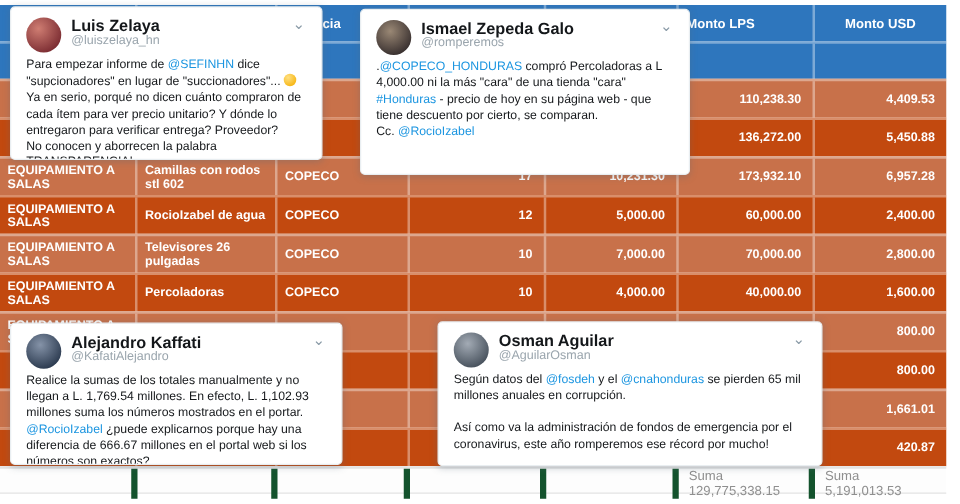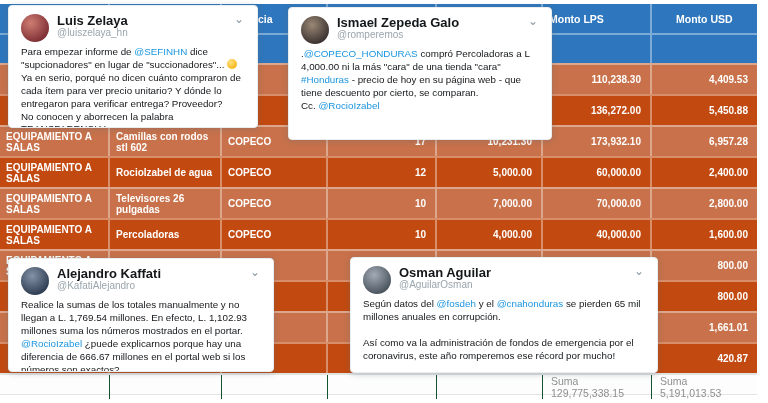--- a/index.html
+++ b/index.html
@@ -23,21 +23,21 @@
   .trow.light { background:#C8714A; }
   .trow.dark  { background:#C2490F; }
   .trow .cell { color:#fff; font-weight:bold; font-size:10px; line-height:11px;
                 display:flex; align-items:center; padding:1px 6px; overflow:hidden;
                 border-right:2px solid rgba(255,255,255,0.38); }
   .trow .cell:last-child { border-right:none; }
   .trow .c3, .trow .c4, .trow .c5, .trow .c6 { justify-content:flex-end; padding-right:9px; }
 
   .foot-row { height:22px; background:#fdfdfd; border-top:2px solid #e3e3e3; border-bottom:1px solid #e3e3e3; }
   .foot-row .cell { font-size:10.5px; color:#8f8f8f; display:flex; align-items:center;
-                    border-right:1px solid #14532d; padding:0 8px; }
+                    border-right:5px solid #14532d; padding:0 8px; }
   .foot-row .cell:last-child { border-right:none; }
   .foot-row .c5, .foot-row .c6 { justify-content:flex-end; }
 
   
   .tweet-card { position:absolute; background:#fff; border:1px solid #e9eef1; border-radius:4px;
                 box-shadow:0 1px 6px rgba(90,105,120,0.35); padding:8px 12px 6px 12px; overflow:hidden; }
   .tw1 { left:8px;   top:5px;   width:250px; height:123px; }
   .tw2 { left:288px; top:7px;   width:264px; height:133px; }
   .tw3 { left:8px;   top:258px; width:266px; height:114px; }
   .tw4 { left:304px; top:257px; width:308px; height:116px;margin-left:46px; }

